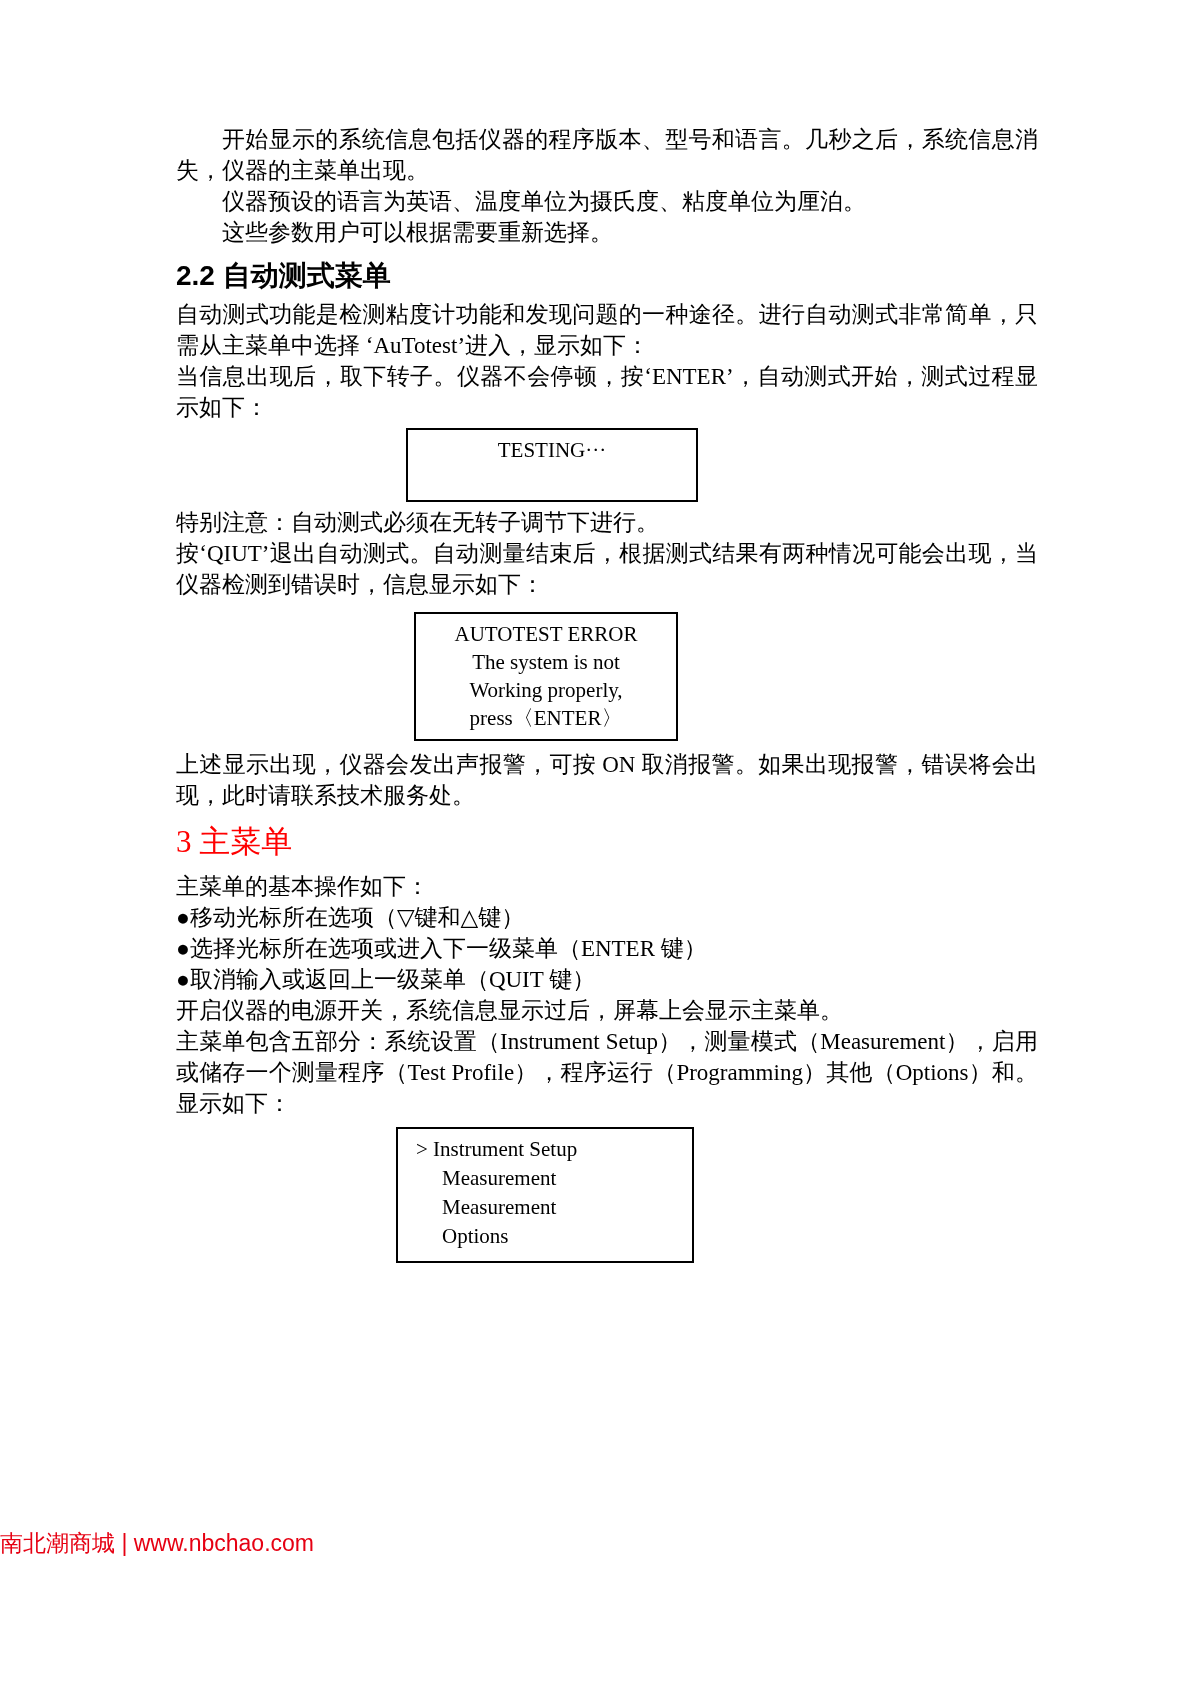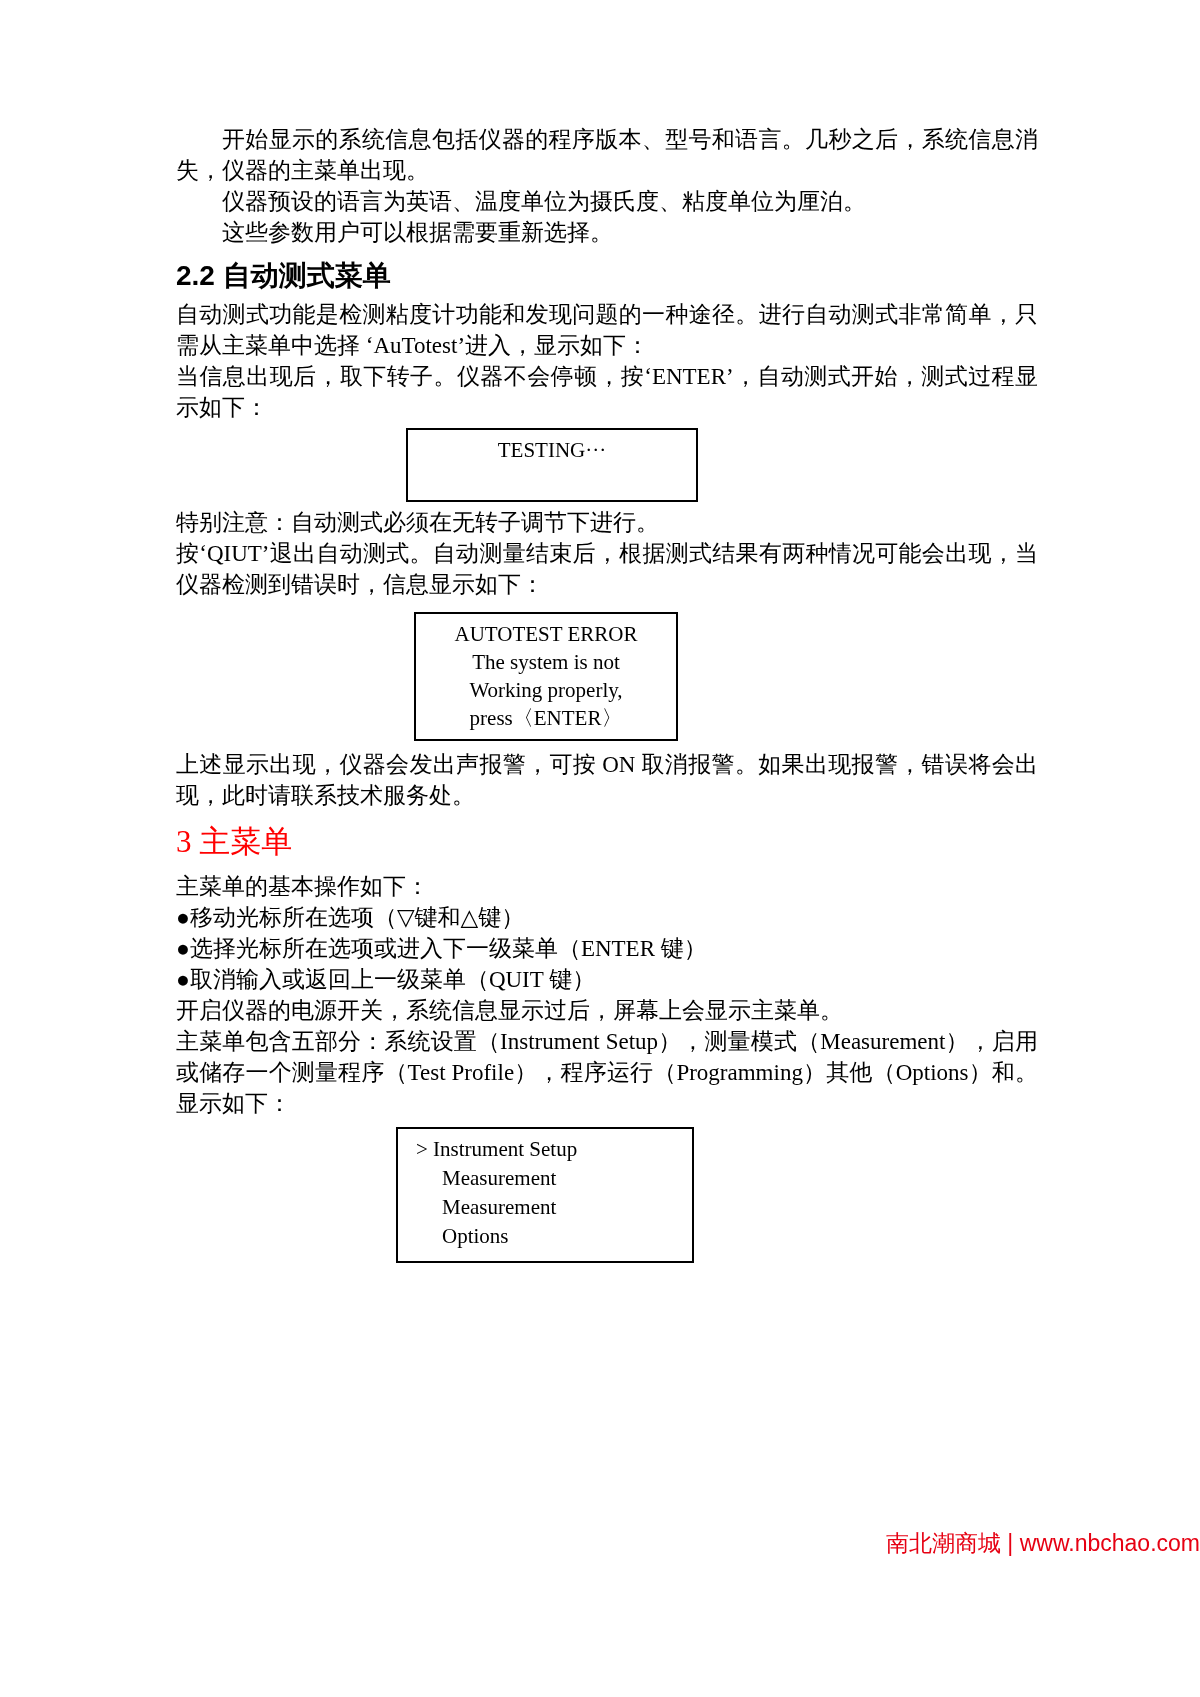--- a/index.html
+++ b/index.html
@@ -59,21 +59,21 @@
     line-height: 29px;
   }
   .menu-box .lcd-line { padding-left: 40px; }
   .menu-box .lcd-line.first { padding-left: 14px; }
 
   .footer {
     position: absolute;
     top: 1528px;
     left: 0;
     width: 1200px;
-    text-align: right;
+    text-align: left;
     color: #e60012;
     font-size: 23px;
     font-family: "Liberation Sans", "DejaVu Sans", sans-serif;
     line-height: 30px;
   }
 </style>
 </head>
 <body>
 
 <div class="content">

